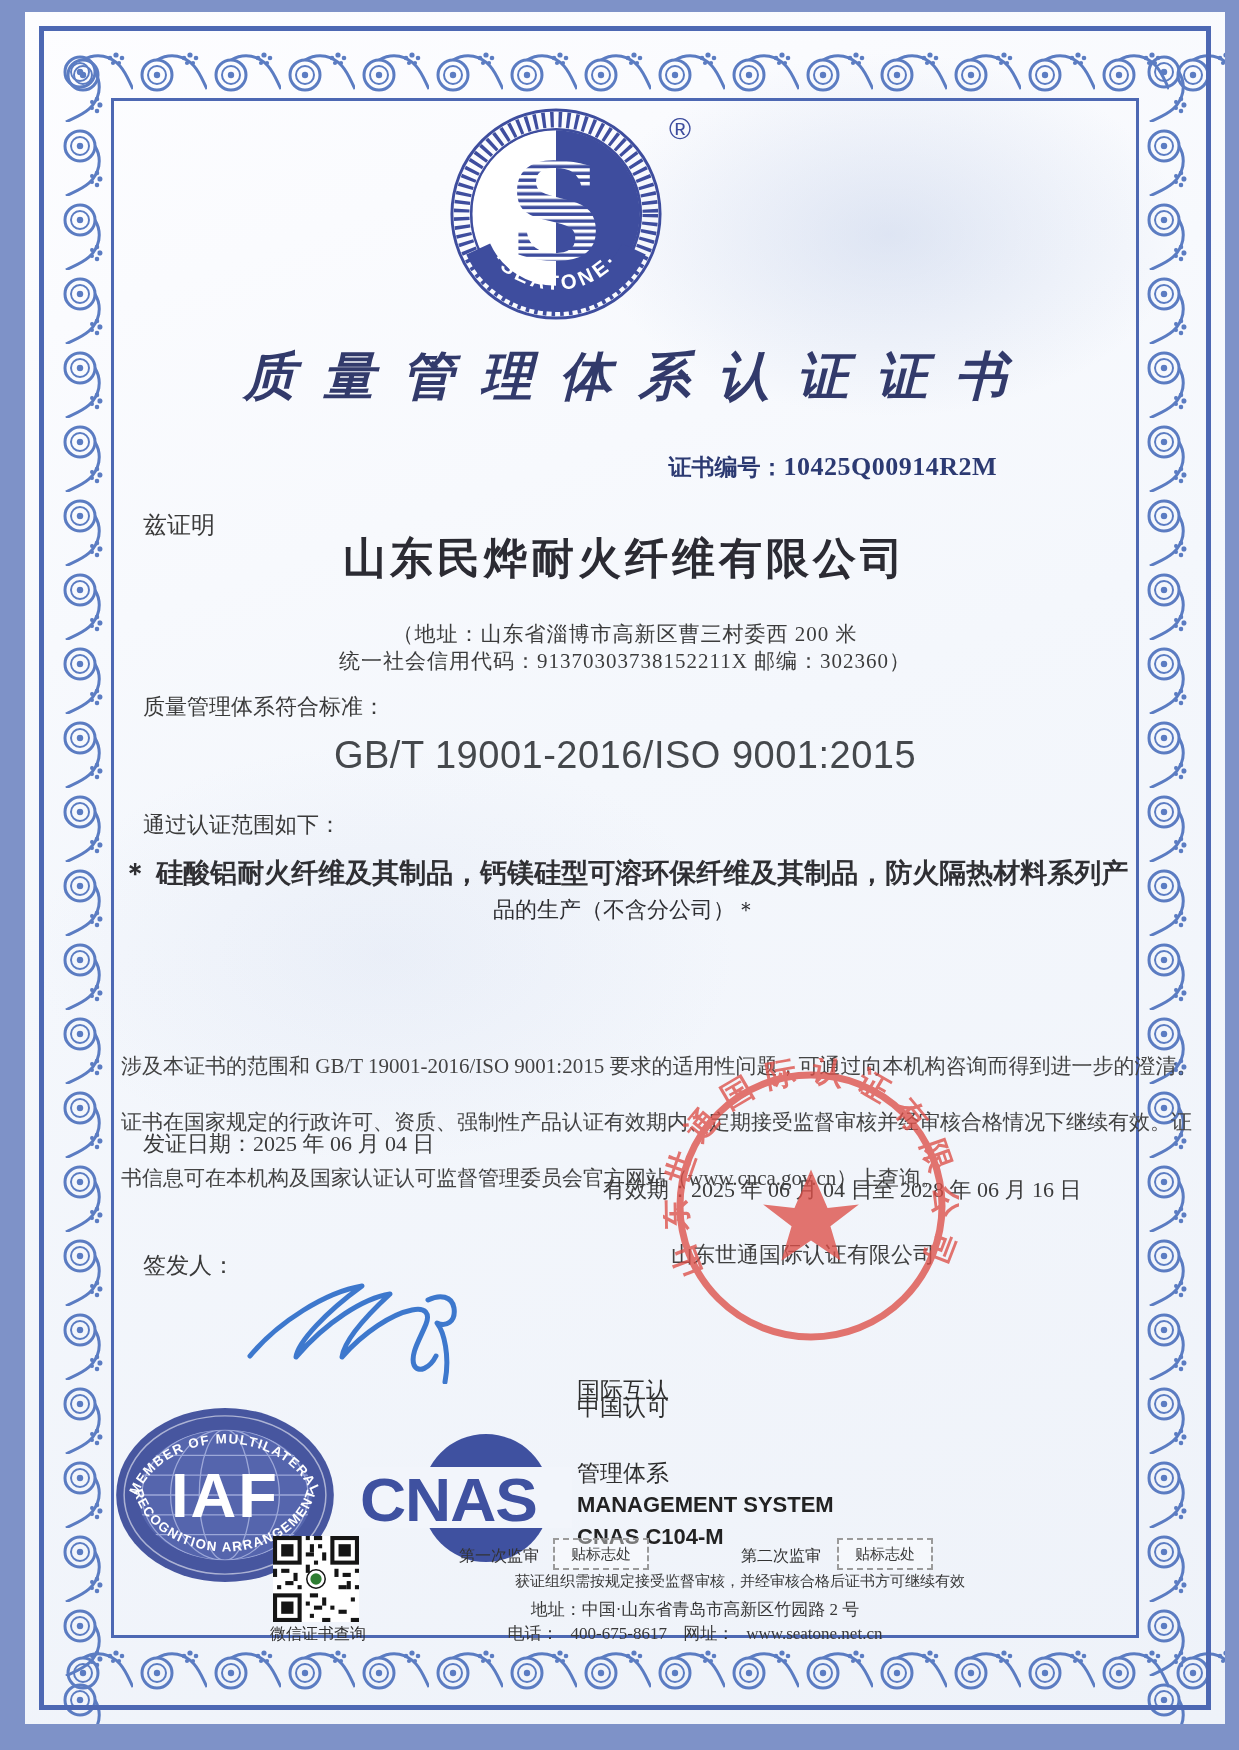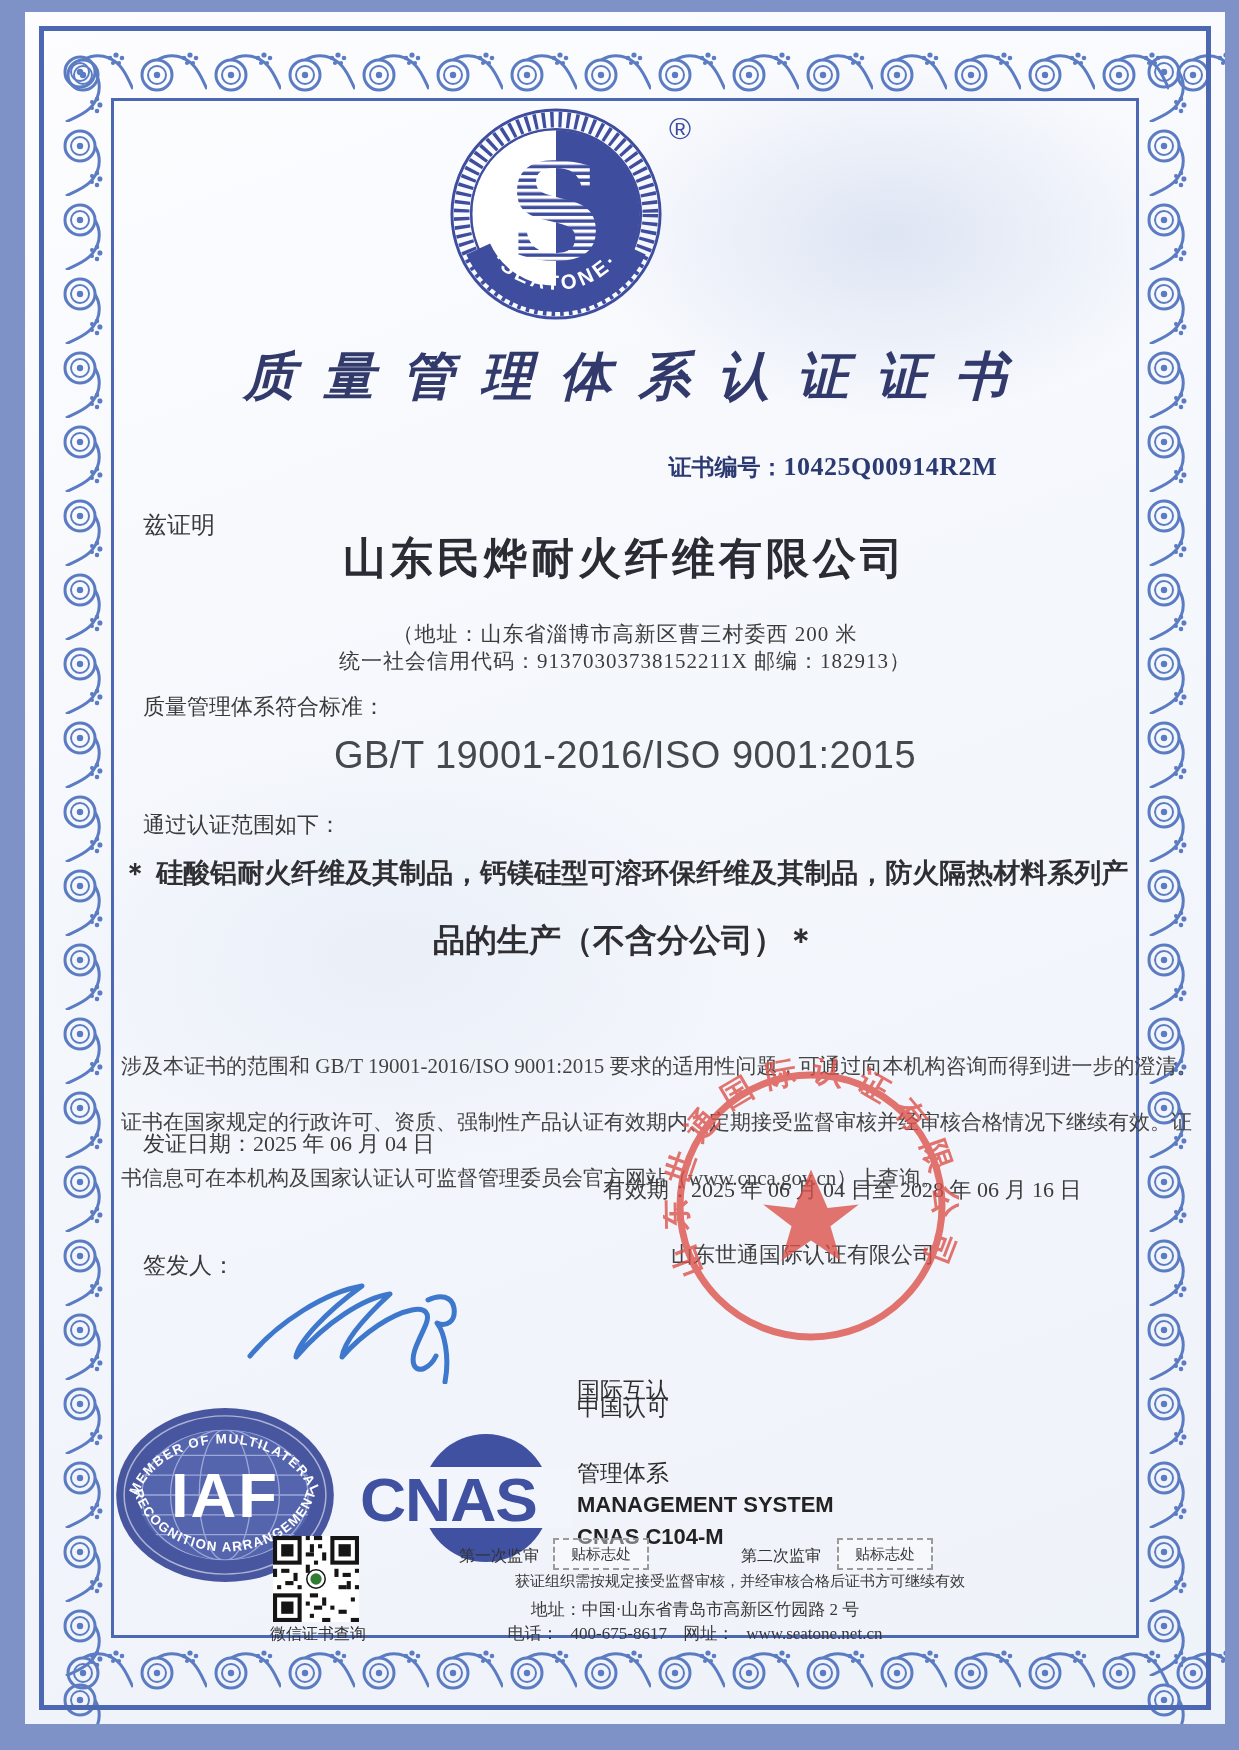--- a/index.html
+++ b/index.html
@@ -35,21 +35,21 @@
   .certno{top:440px;right:228px;font-size:23px;font-weight:700;color:#2c3a72;}
   .certno .num{font-size:26px;letter-spacing:.5px;}
   .hereby{left:118px;top:497px;font-size:24px;color:#3a3a3a;}
   .company{top:518px;font-size:43px;font-weight:600;color:#2b2b33;letter-spacing:4px;}
   .addr1{top:596px;font-size:21px;color:#3c3c3c;letter-spacing:1px;margin-top:12px;}
   .addr2{top:635px;font-size:21px;color:#3c3c3c;letter-spacing:1px;}
   .std-label{left:118px;top:680px;font-size:22px;}
   .standard{top:722px;font-size:38px;color:#45484c;font-family:"Liberation Sans","DejaVu Sans",sans-serif;letter-spacing:.5px;}
   .scope-label{left:118px;top:798px;font-size:22px;}
   .scope1{top:843px;font-size:27px;font-weight:700;color:#2f2f33;font-family:"Liberation Sans","DejaVu Sans",sans-serif;}
-  .scope2{top:883px;font-size:32px;font-weight:700;color:#2f2f33;font-family:"Liberation Sans","DejaVu Sans",sans-serif;margin-top:24px;}
+  .scope2{top:883px;font-size:22px;font-weight:400;color:#2f2f33;font-family:"Liberation Sans","DejaVu Sans",sans-serif;}
   .notes{left:96px;width:1006px;top:1026px;font-size:21px;color:#434343;}
   .notes div{height:56px;line-height:56px;white-space:nowrap;}
   .issue{left:118px;top:1117px;font-size:22px;color:#3b3b3b;}
   .valid{left:578px;top:1163px;font-size:22px;color:#3b3b3b;}
   .signer{left:118px;top:1238px;font-size:23px;}
   .issuer{left:608px;top:1228px;width:340px;text-align:center;font-size:22px;color:#3f3f3f;}
   .sig{left:198px;top:1252px;}
   .stamp{left:638px;top:1046px;}
   .iaf{left:86px;top:1392px;}
   .cnas{left:335px;top:1410px;}
@@ -192,21 +192,21 @@
 
   <div class="abs center title">质量管理体系认证证书</div>
 
   <div class="abs certno">
     <span>证书编号：</span><span class="num">10425Q00914R2M</span>
   </div>
 
   <div class="abs hereby">兹证明</div>
   <div class="abs center company">山东民烨耐火纤维有限公司</div>
   <div class="abs center addr1">（地址：山东省淄博市高新区曹三村委西 200 米</div>
-  <div class="abs center addr2">统一社会信用代码：91370303738152211X 邮编：182913）</div>
+  <div class="abs center addr2">统一社会信用代码：91370303738152211X 邮编：302360）</div>
 
   <div class="abs std-label">质量管理体系符合标准：</div>
   <div class="abs center standard">GB/T 19001-2016/ISO 9001:2015</div>
 
   <div class="abs scope-label">通过认证范围如下：</div>
   <div class="abs center scope1">＊ 硅酸铝耐火纤维及其制品，钙镁硅型可溶环保纤维及其制品，防火隔热材料系列产</div>
   <div class="abs center scope2">品的生产（不含分公司）＊</div>
 
   <div class="abs notes">
     <div>涉及本证书的范围和 GB/T 19001-2016/ISO 9001:2015 要求的适用性问题，可通过向本机构咨询而得到进一步的澄清。</div>

